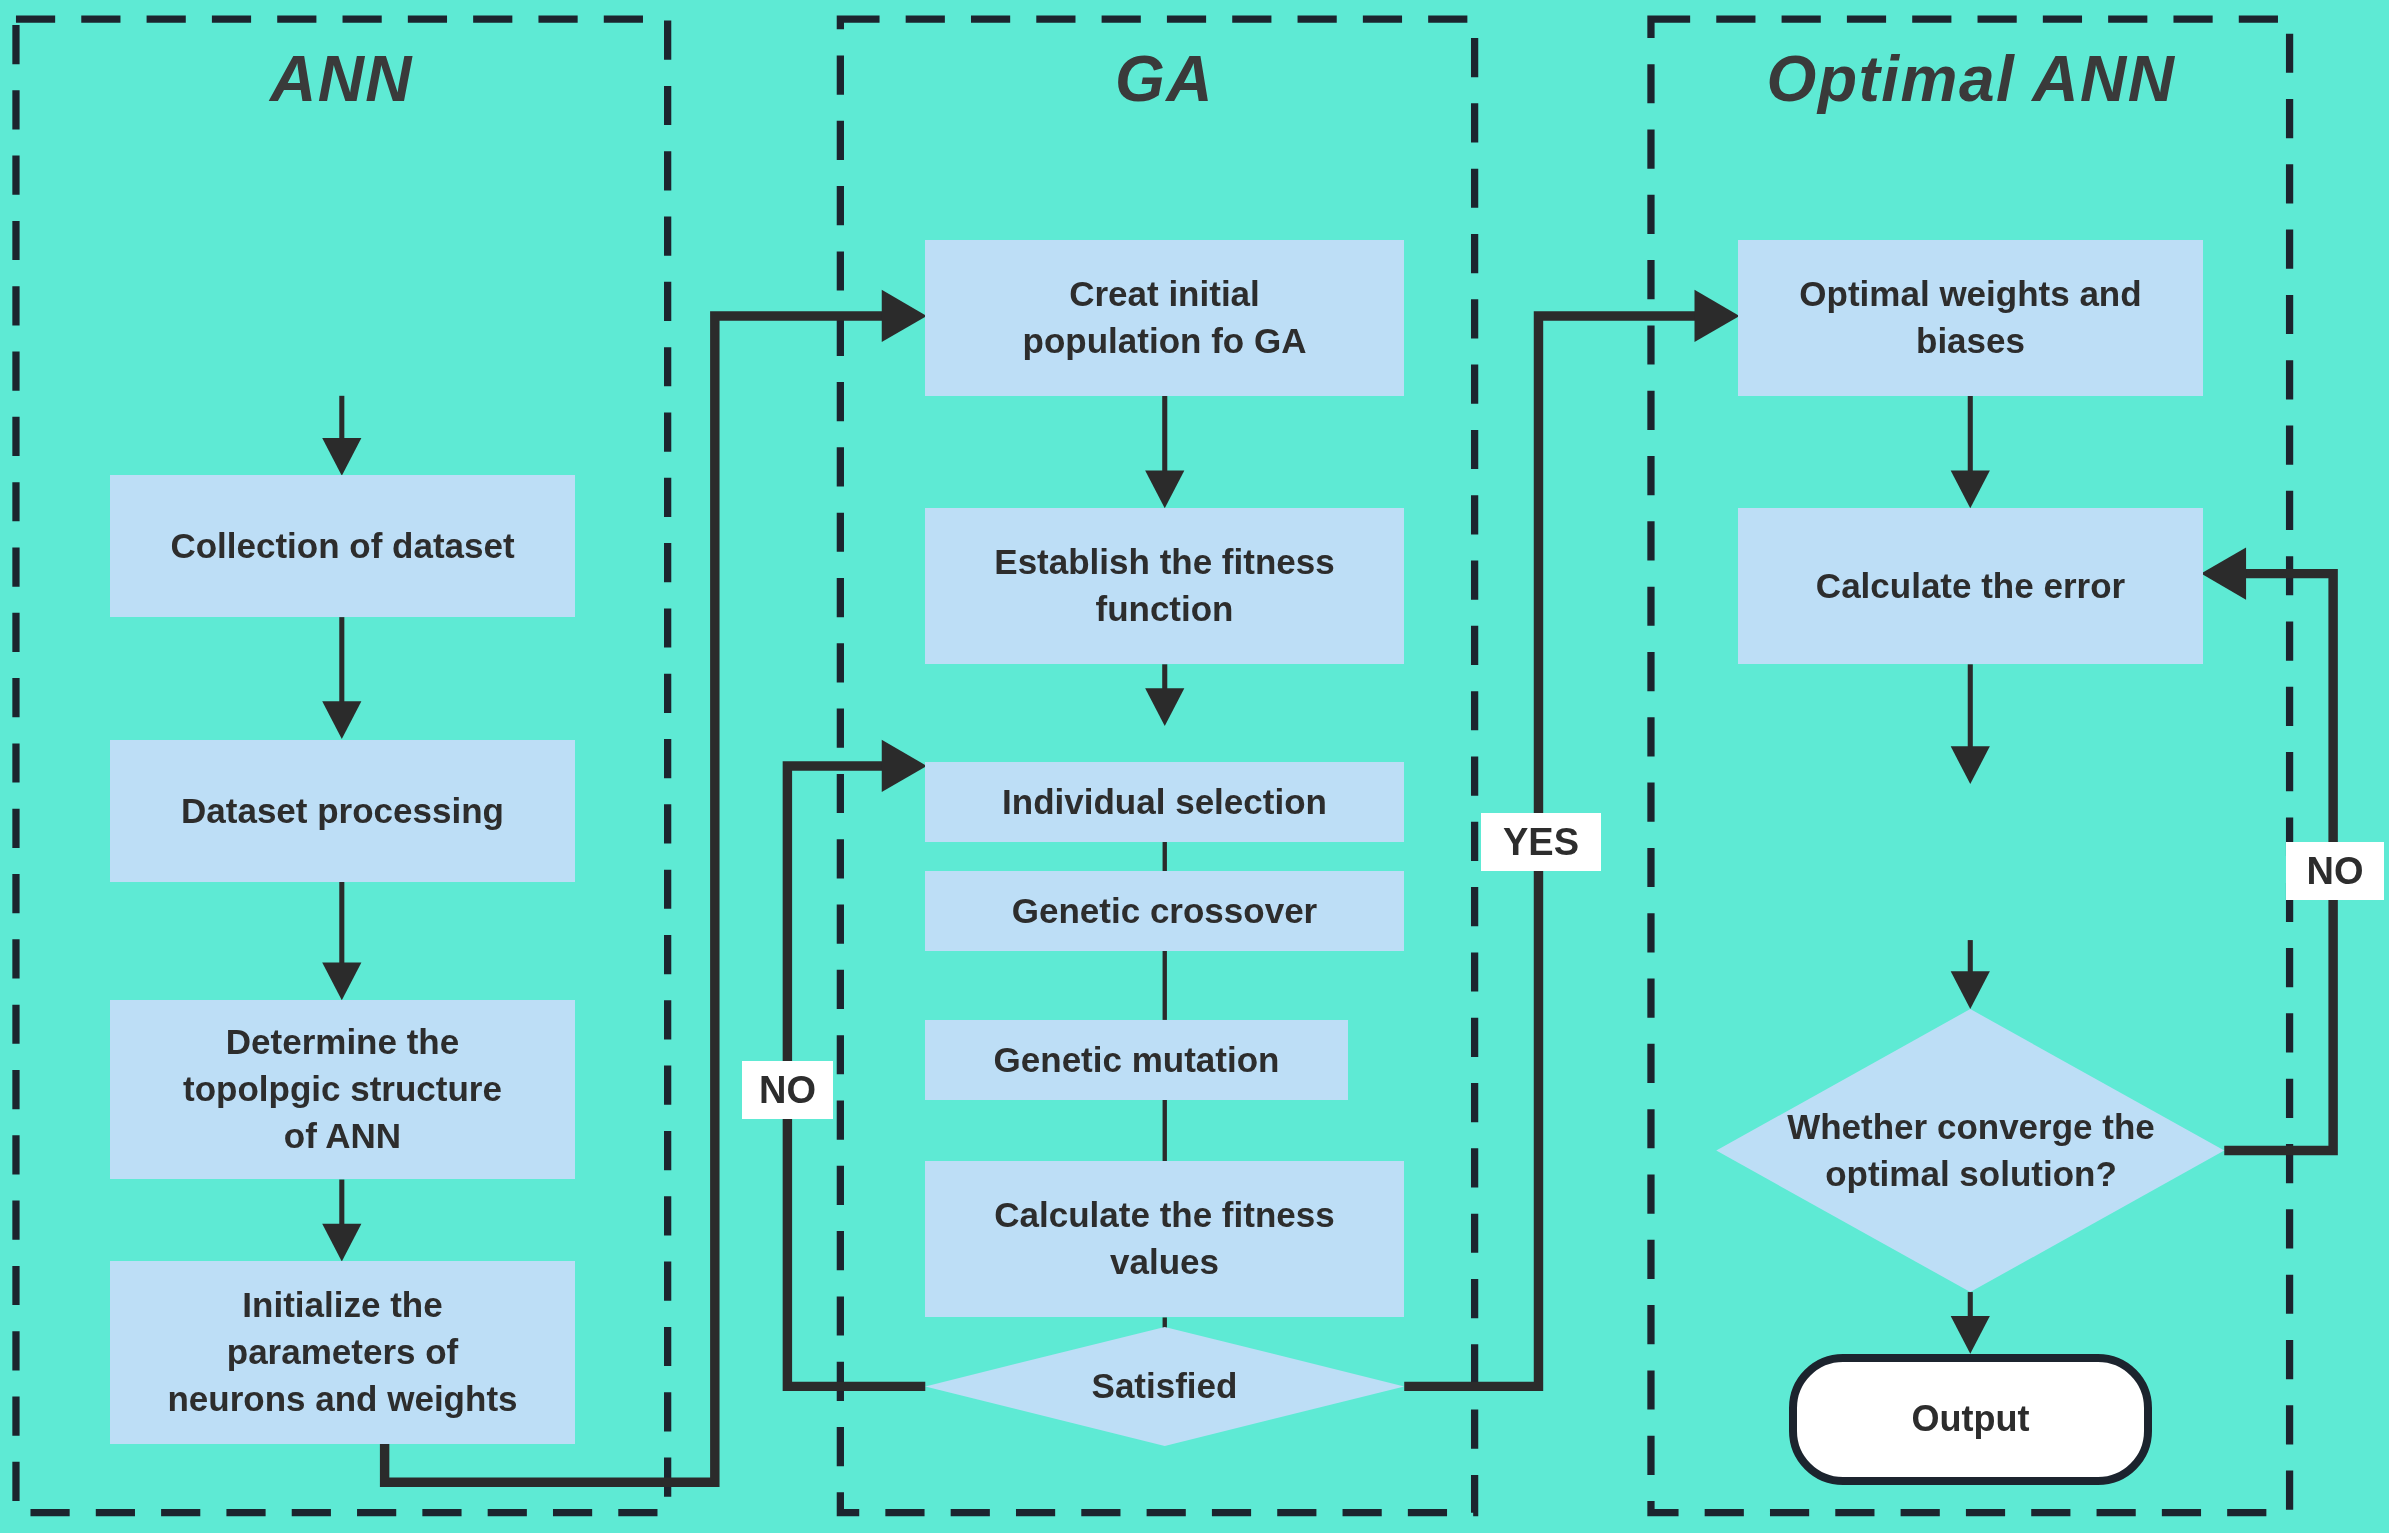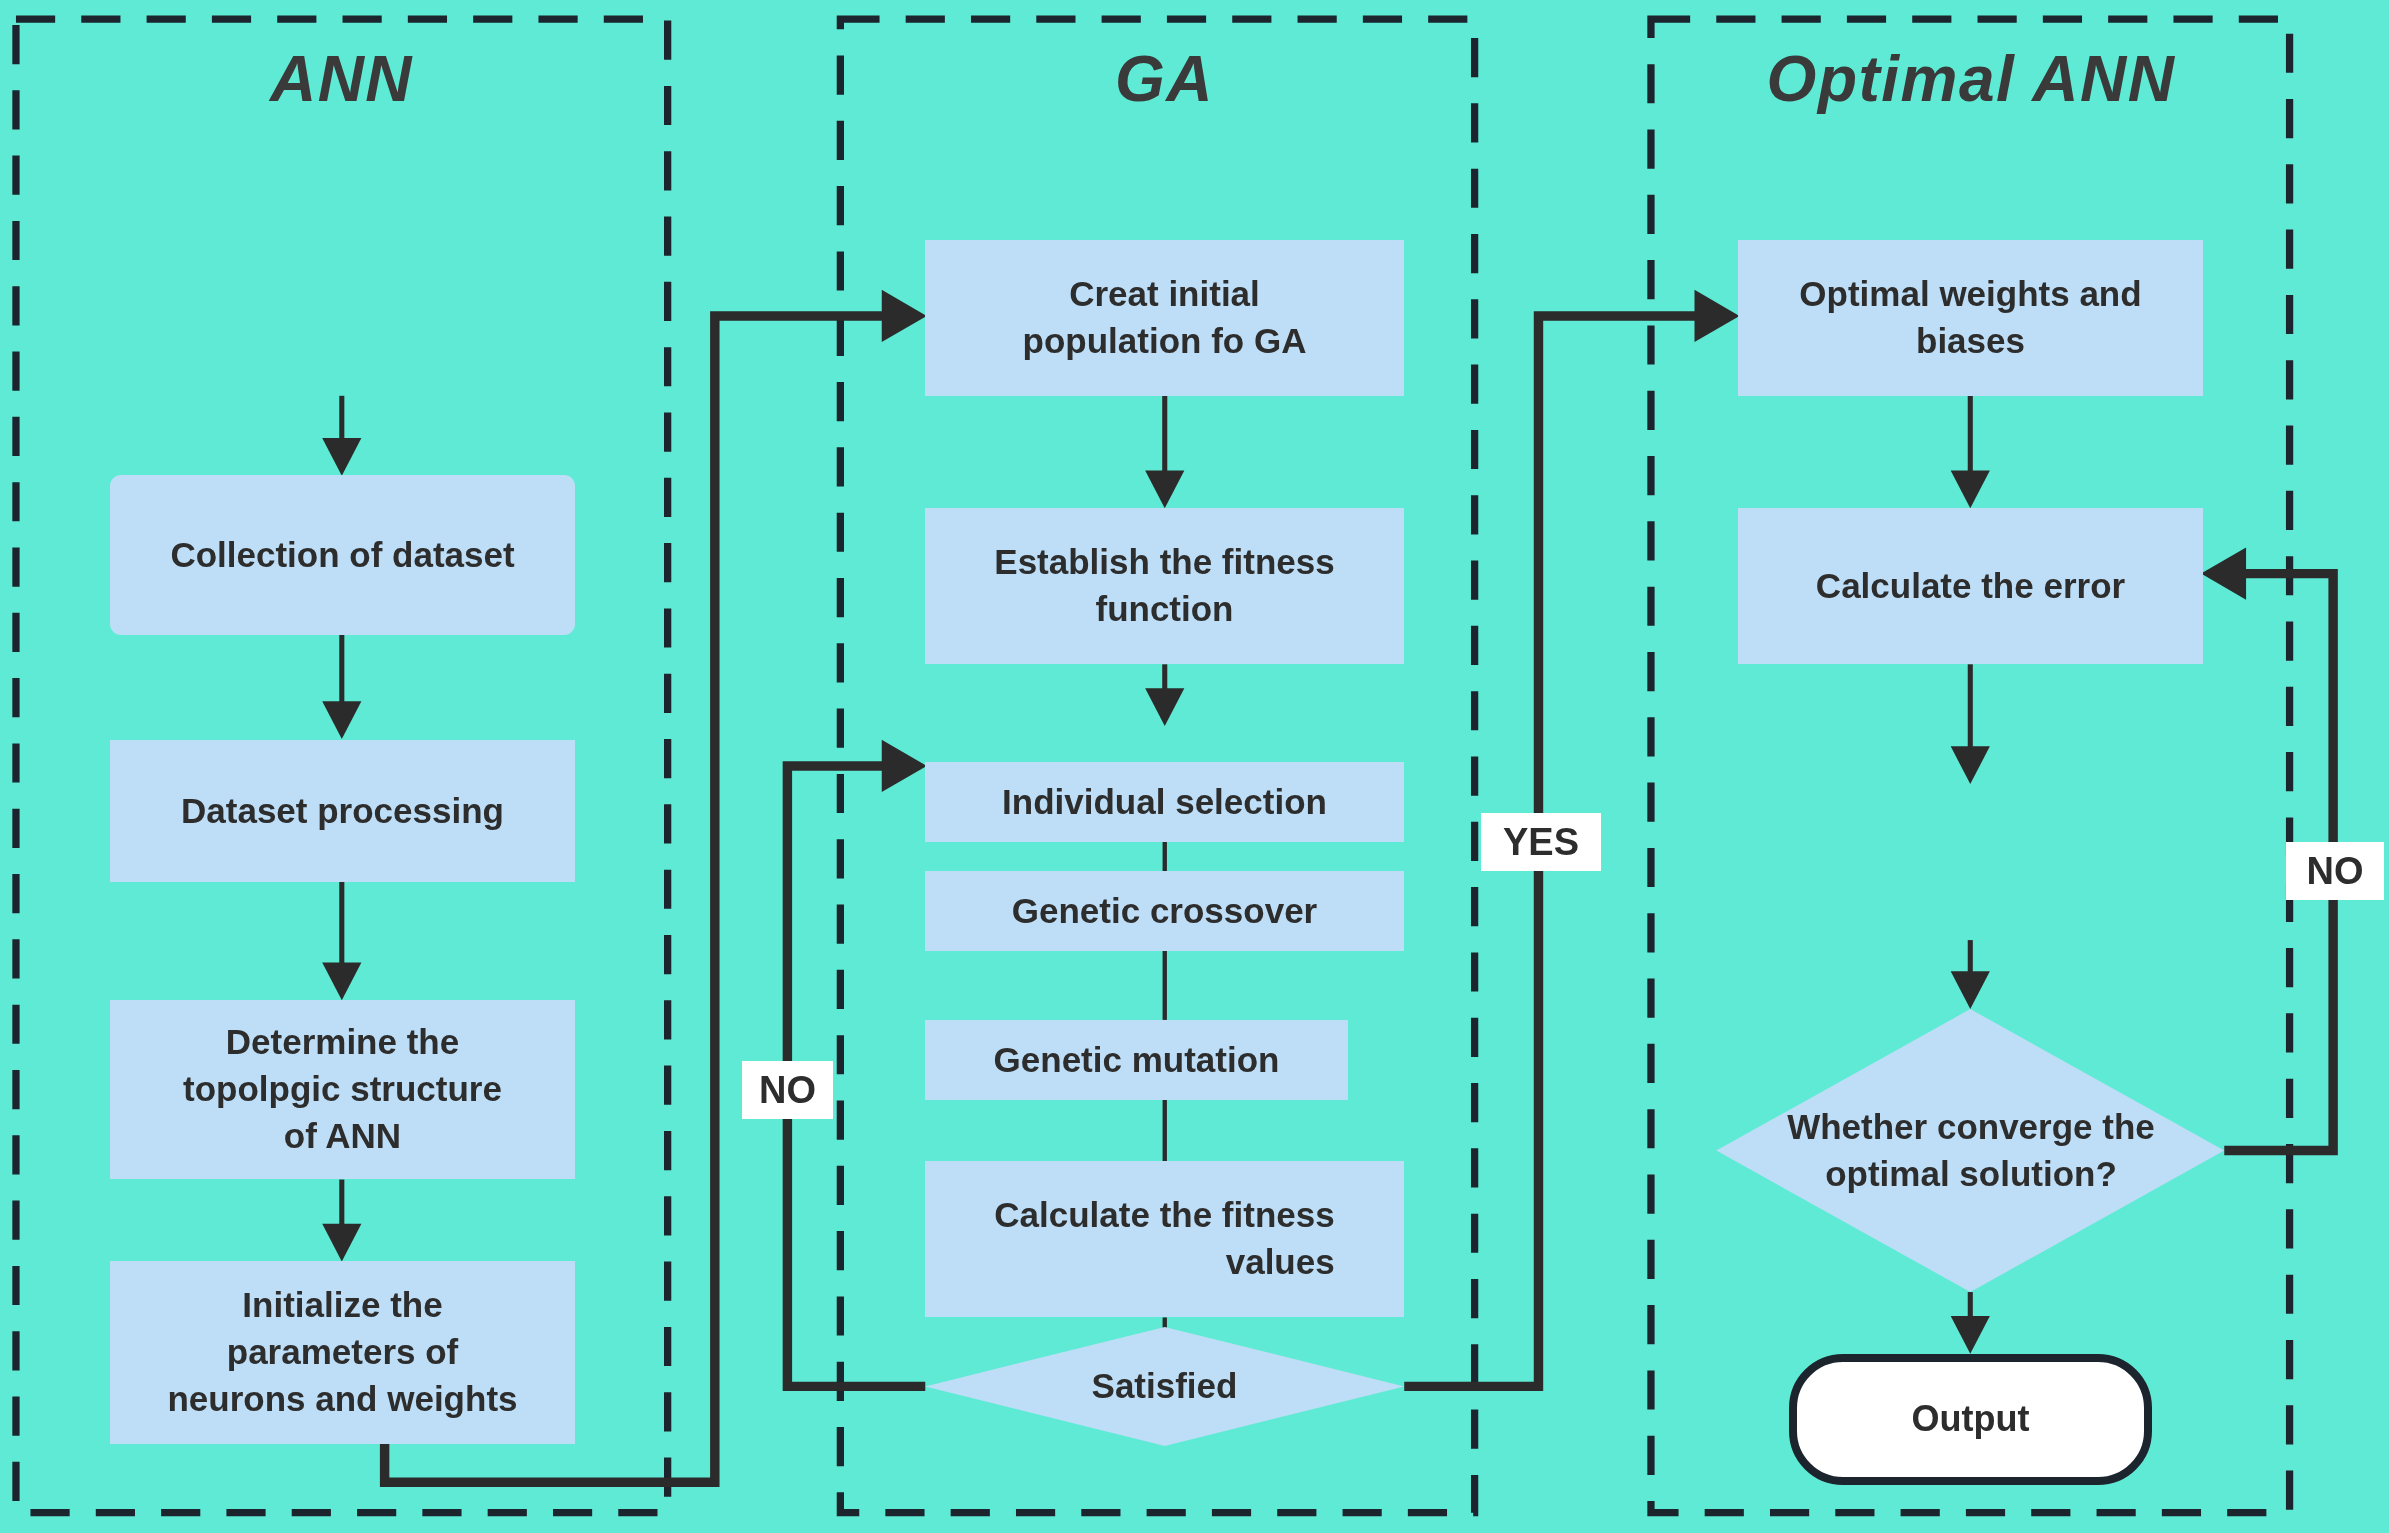--- a/index.html
+++ b/index.html
@@ -137,37 +137,37 @@
     </g>
 
     <polygon class="diamond" points="1275,1910 1605,1828 1935,1910 1605,1992"></polygon>
     <polygon class="diamond" points="2365,1585 2715,1390 3065,1585 2715,1780"></polygon>
   </svg>
 
   <div class="col-title" style="left:124px;top:35px;width:435px;height:87px;">ANN</div>
   <div class="col-title" style="left:947px;top:35px;width:435px;height:87px;">GA</div>
   <div class="col-title" style="left:1717px;top:35px;width:508px;height:87px;">Optimal ANN</div>
 
-  <div class="node" style="left:110px;top:475px;width:465px;height:160px;border-radius:11px;">Collection of dataset</div>
+  <div class="node" style="left:110px;top:475px;width:465px;height:142px;">Collection of dataset</div>
   <div class="node" style="left:110px;top:740px;width:465px;height:142px;">Dataset processing</div>
   <div class="node" style="left:110px;top:1000px;width:465px;height:179px;">Determine the
 topolpgic structure
 of ANN</div>
   <div class="node" style="left:110px;top:1261px;width:465px;height:183px;">Initialize the
 parameters of
 neurons and weights</div>
 
   <div class="node" style="left:925px;top:240px;width:479px;height:156px;">Creat initial
 population fo GA</div>
   <div class="node" style="left:925px;top:508px;width:479px;height:156px;">Establish the fitness
 function</div>
   <div class="node" style="left:925px;top:726px;width:479px;height:80px;margin-top:36px;">Individual selection</div>
   <div class="node" style="left:925px;top:871px;width:479px;height:80px;">Genetic crossover</div>
   <div class="node" style="left:925px;top:1020px;width:423px;height:80px;">Genetic mutation</div>
-  <div class="node" style="left:925px;top:1161px;width:479px;height:156px;text-align:right;">Calculate the fitness
+  <div class="node" style="left:925px;top:1161px;width:479px;height:156px;">Calculate the fitness
 values</div>
   <div class="node diamond-text" style="left:925px;top:1327px;width:479px;height:119px;">Satisfied</div>
 
   <div class="node" style="left:1738px;top:240px;width:465px;height:156px;">Optimal weights and
 biases</div>
   <div class="node" style="left:1738px;top:508px;width:465px;height:156px;">Calculate the error</div>
   <div class="node diamond-text" style="left:1717px;top:1009px;width:508px;height:283px;">Whether converge the
 optimal solution?</div>
   <div class="node terminal" style="left:1789px;top:1354px;width:363px;height:131px;">Output</div>
 

